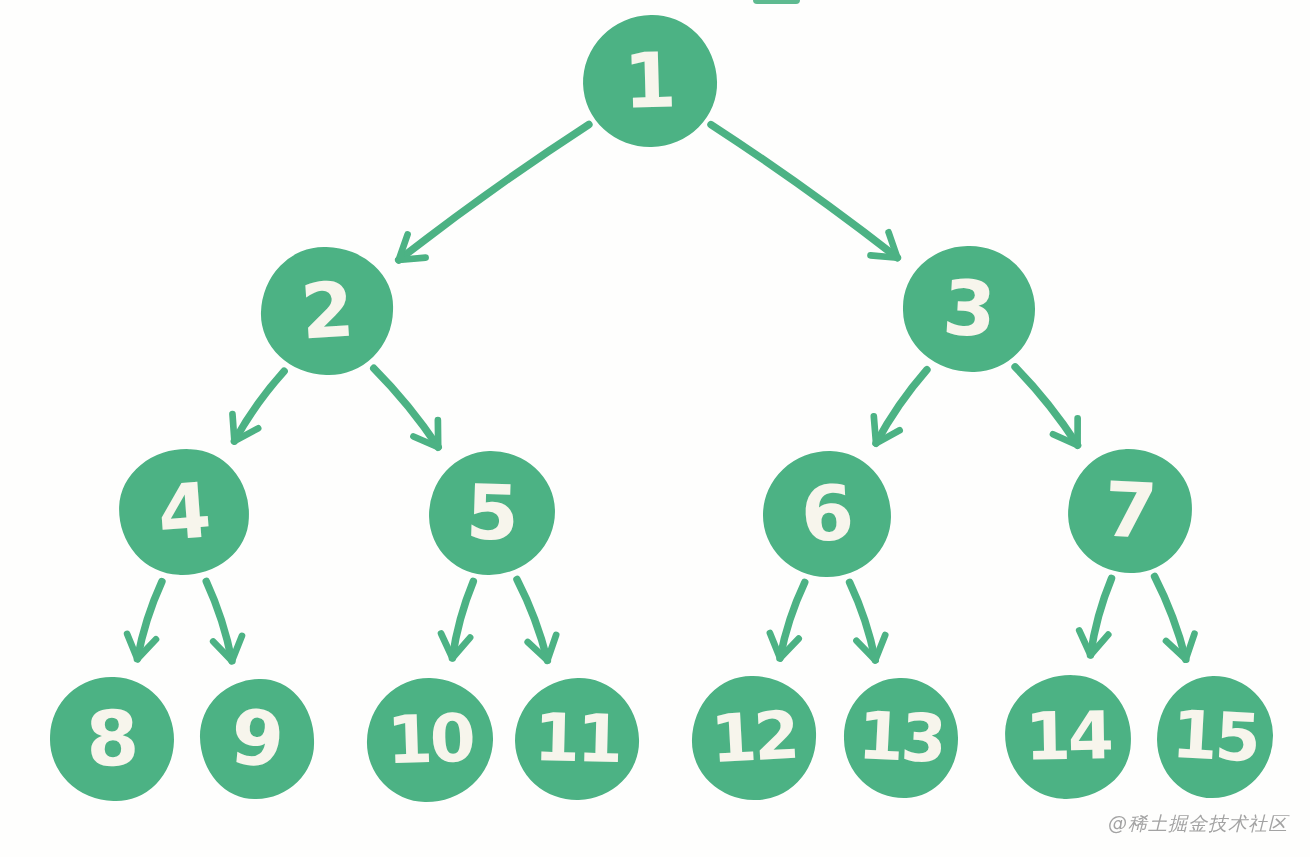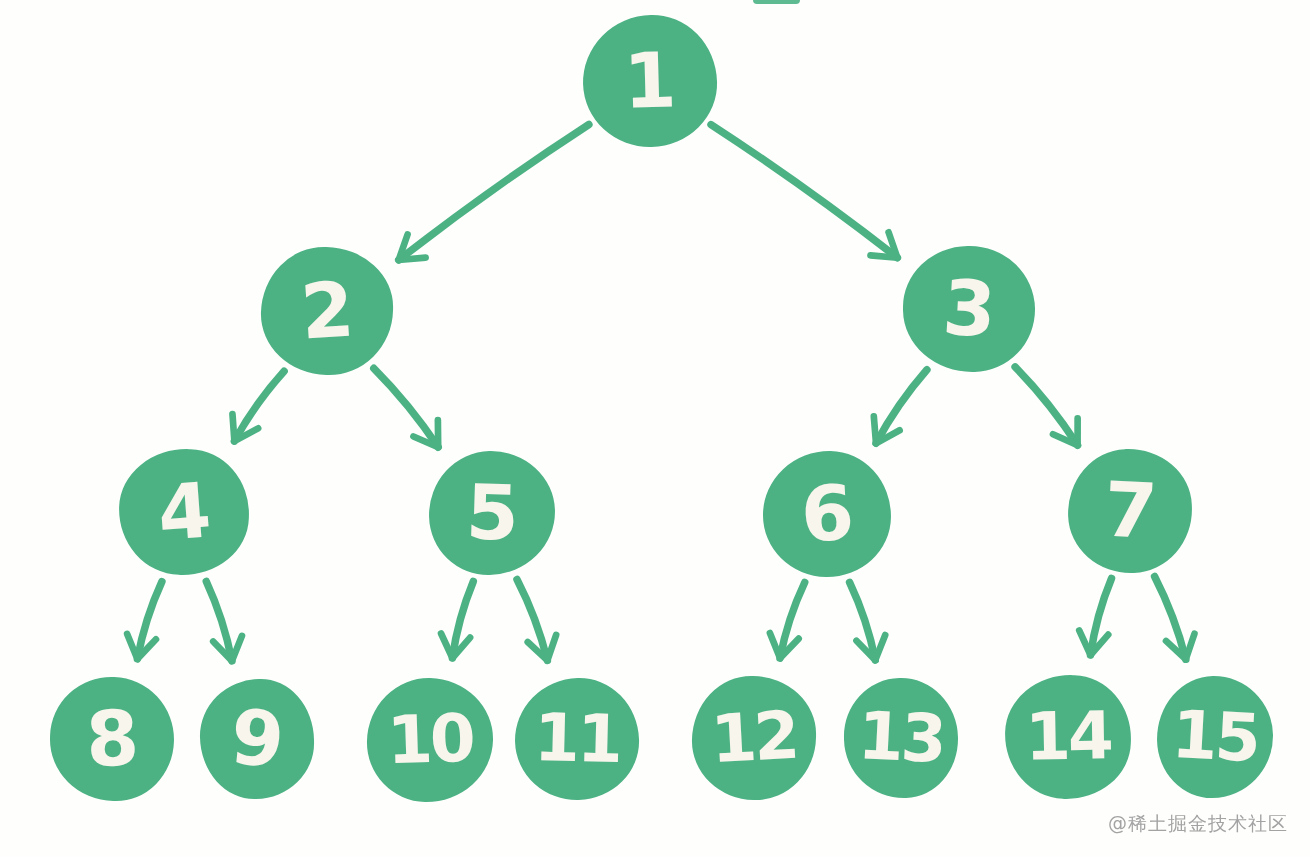--- a/index.html
+++ b/index.html
@@ -50,20 +50,21 @@
     border-radius: 0 0 4px 4px;
     opacity: 0.9;
   }
   .watermark {
     position: absolute;
     right: 22px;
     top: 811px;
     font-size: 19px;
     letter-spacing: 1px;
     white-space: nowrap;
+    font-style: italic;
   }
 </style>
 </head>
 <body>
 
 <div class="stage" style="background: rgb(254, 254, 253);">
 
   <svg id="edge-layer" viewBox="0 0 1310 857" xmlns="http://www.w3.org/2000/svg">
     <defs>
       <marker id="ah" viewBox="0 0 30 30" refX="24" refY="15" markerWidth="40" markerHeight="40" orient="auto" markerUnits="userSpaceOnUse">

